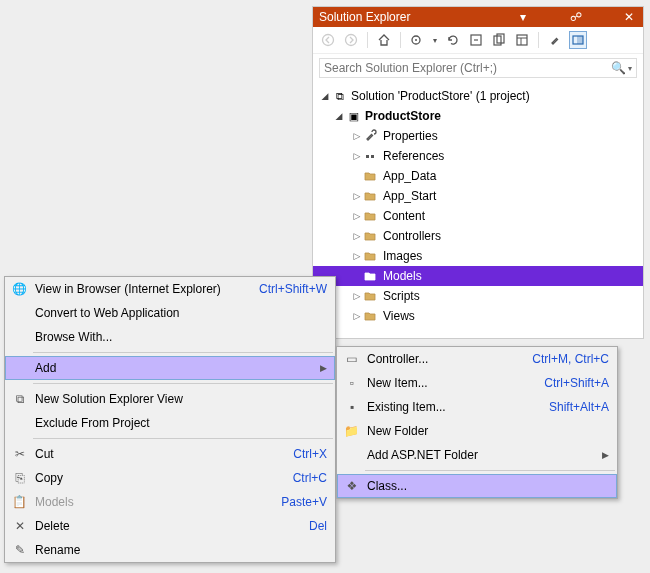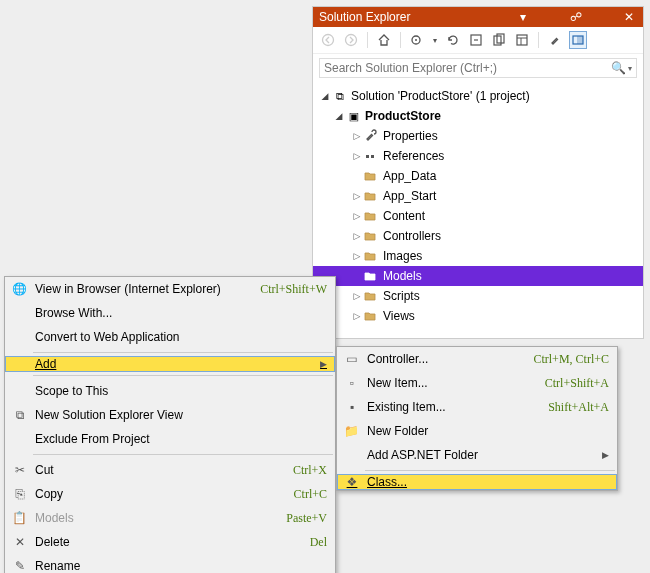--- a/index.html
+++ b/index.html
@@ -25,24 +25,24 @@
 .row .lbl { padding-left: 2px; }
 .row.selected { background: #6d28d9; color: #fff; }
 .row.selected .icon { color: #fff; }
 .ind0 { padding-left: 6px; }
 .ind1 { padding-left: 20px; }
 .ind2 { padding-left: 38px; }
 .bold { font-weight: bold; }
 
 .ctx { position: absolute; background: #f0f0f0; border: 1px solid #aaa; box-shadow: 2px 2px 4px rgba(0,0,0,0.25); }
 .ctx .row2 { display: flex; align-items: center; height: 24px; padding: 0 8px 0 4px; }
-.ctx .row2.hover { background: #fde047; border: 1px solid #7aa9d8; padding: 0 7px 0 3px; height: 16px; text-decoration: underline; }
+.ctx .row2.hover { background: #c4b5fd; border: 1px solid #7aa9d8; padding: 0 7px 0 3px; height: 24px; }
 .ctx .cicon { width: 22px; text-align: center; font-size: 12px; color: #555; }
 .ctx .clbl { flex: 1; padding-left: 4px; }
-.ctx .ckey { color: #4d7c0f; padding-left: 20px; font-family: Liberation Serif, serif; }
+.ctx .ckey { color: #1d4ed8; padding-left: 20px; }
 .ctx .sub { width: 12px; text-align: right; color: #555; font-size: 9px; }
 .ctx .sepline { height: 1px; background: #ccc; margin: 3px 2px 3px 28px; }
 .ctx .disabled { color: #999; }
 
 .ctx1 { left: 4px; top: 276px; width: 332px; }
 .ctx2 { left: 336px; top: 346px; width: 282px; }
 
 svg { display: block; }
 </style>
 </head>
@@ -232,37 +232,33 @@
 </div>
 
 <div class="ctx ctx1" id="ctx1">
     <div class="row2">
       <span class="cicon">🌐</span>
       <span class="clbl">View in Browser (Internet Explorer)</span>
       <span class="ckey">Ctrl+Shift+W</span>
     </div>
     <div class="row2">
       <span class="cicon"></span>
+      <span class="clbl">Convert to Web Application</span>
+    </div>
+    <div class="row2">
+      <span class="cicon"></span>
       <span class="clbl">Browse With...</span>
-    </div>
-    <div class="row2">
-      <span class="cicon"></span>
-      <span class="clbl">Convert to Web Application</span>
     </div>
     <div class="sepline"></div>
     <div class="row2 hover">
       <span class="cicon"></span>
       <span class="clbl">Add</span>
       <span class="sub">▶</span>
     </div>
     <div class="sepline"></div>
-    <div class="row2">
-      <span class="cicon"></span>
-      <span class="clbl">Scope to This</span>
-    </div>
     <div class="row2">
       <span class="cicon">⧉</span>
       <span class="clbl">New Solution Explorer View</span>
     </div>
     <div class="row2">
       <span class="cicon"></span>
       <span class="clbl">Exclude From Project</span>
     </div>
     <div class="sepline"></div>
     <div class="row2">

